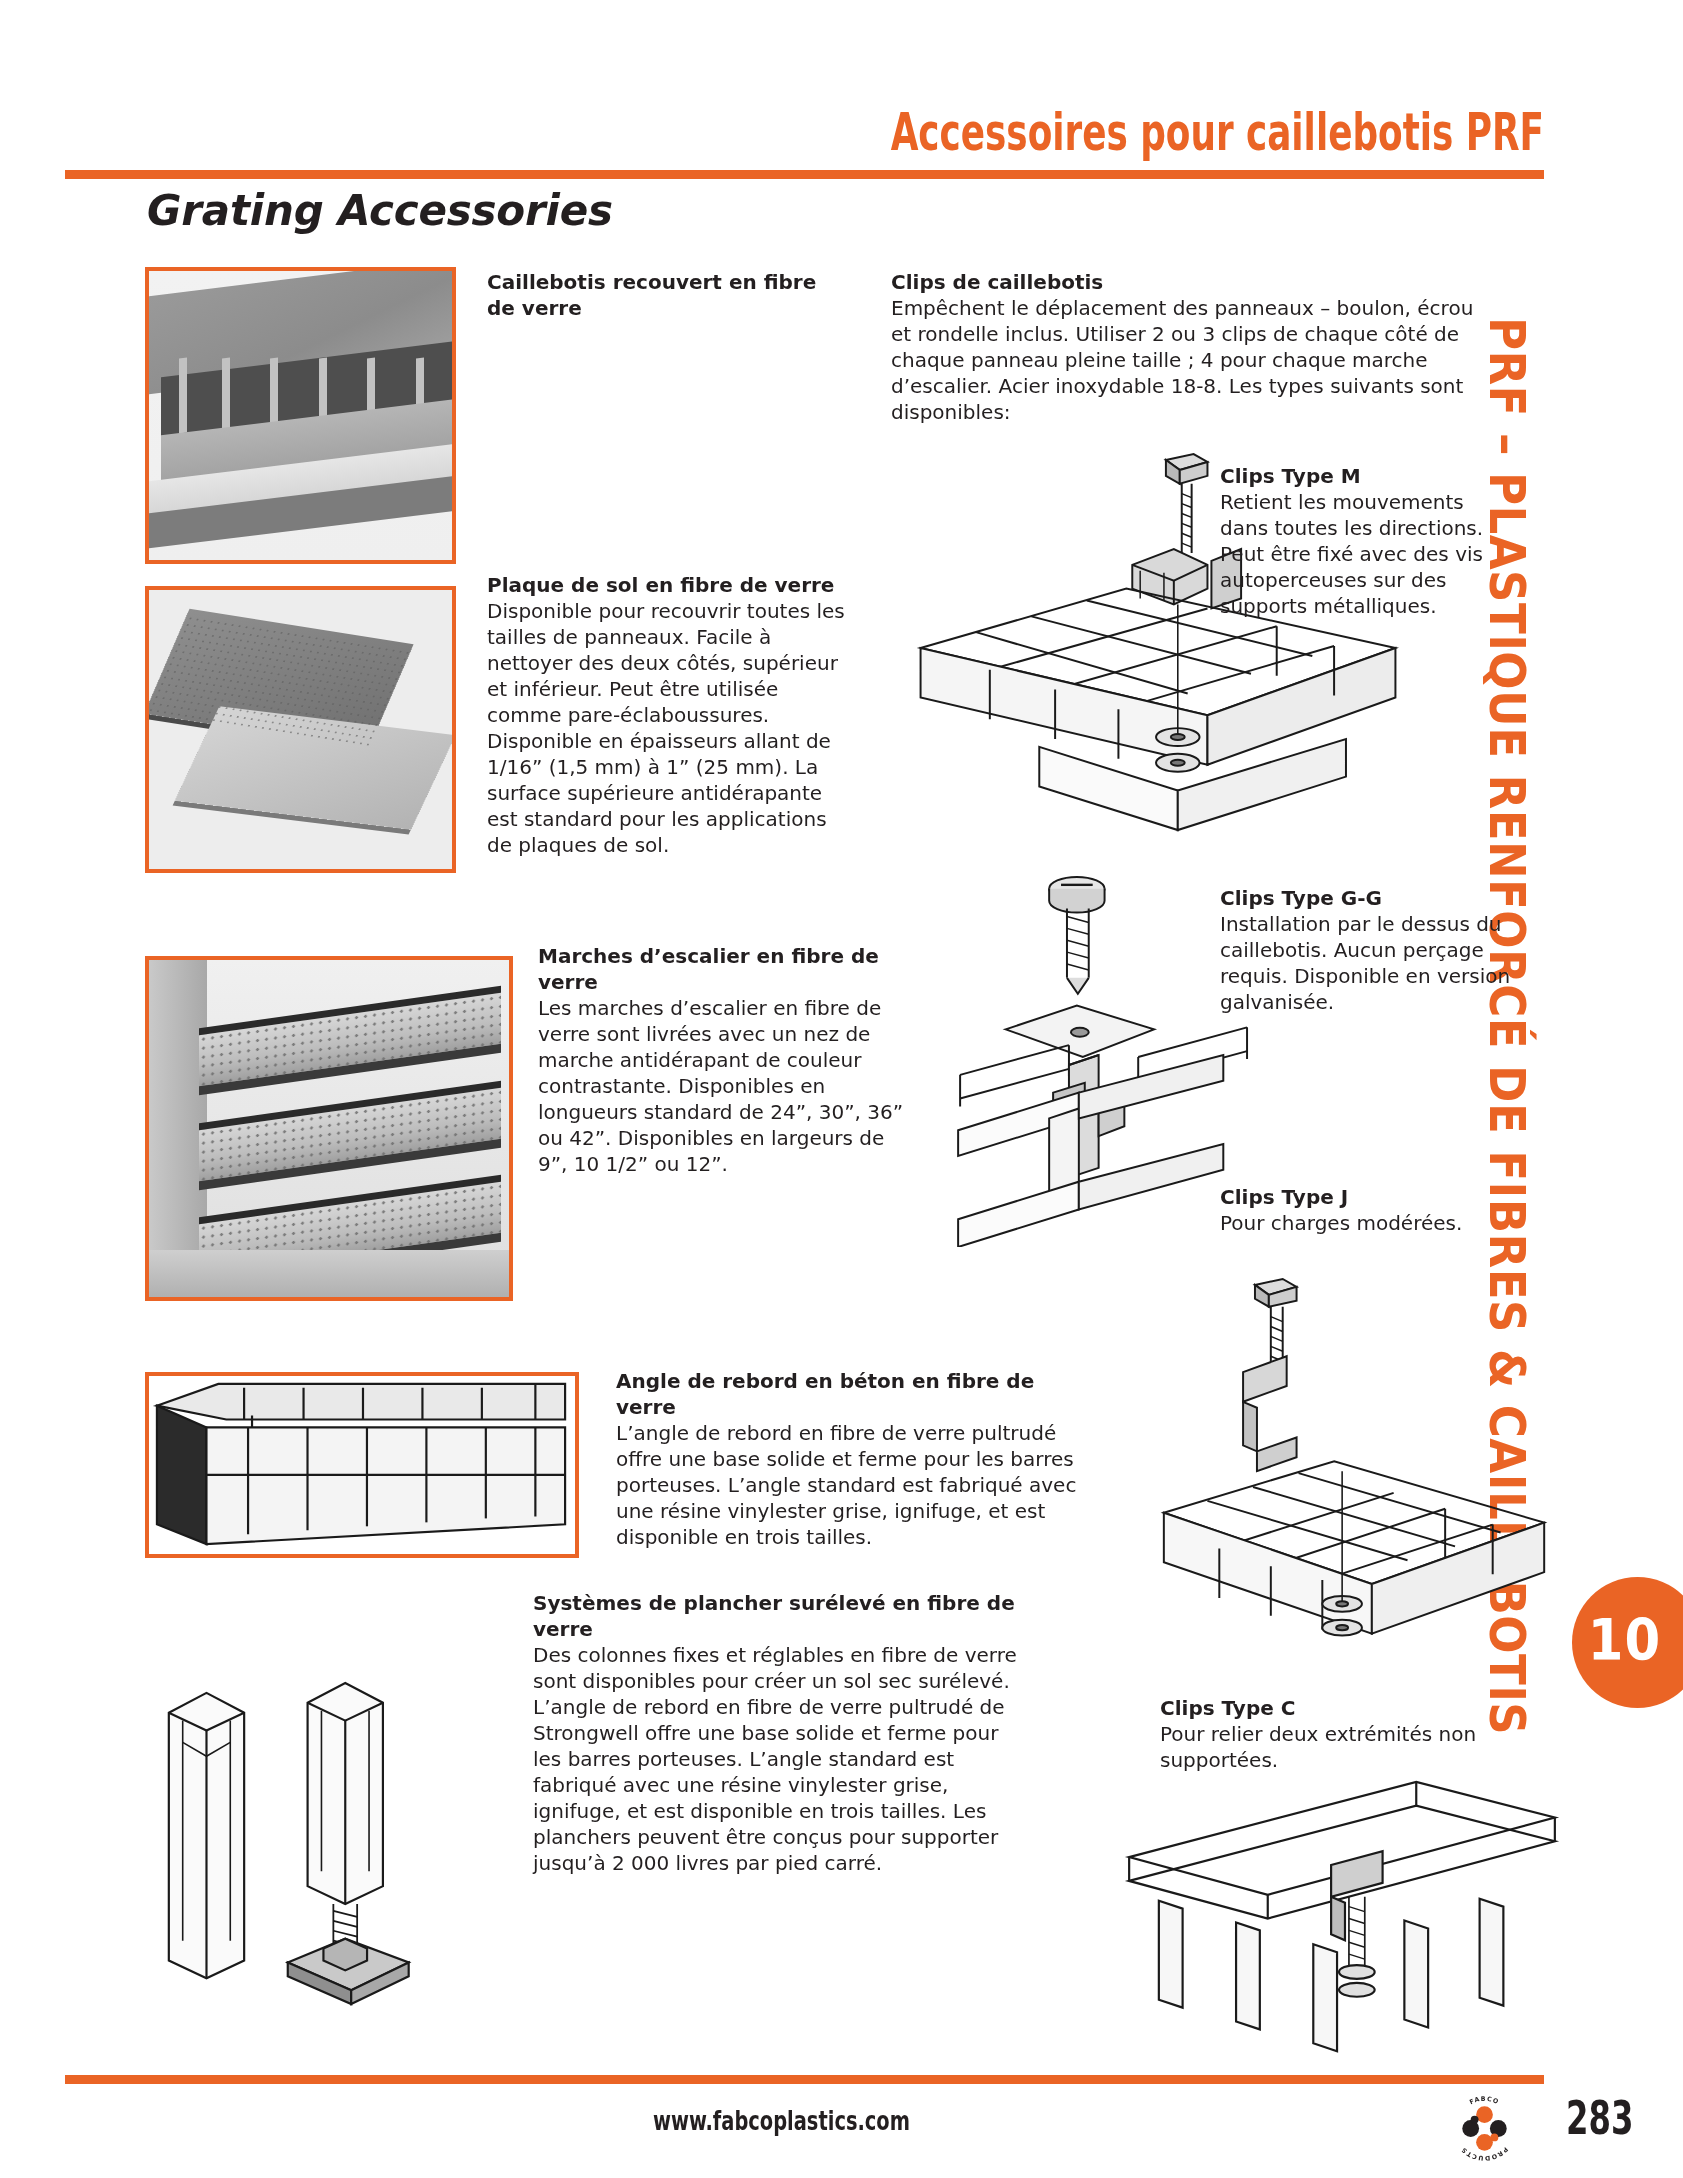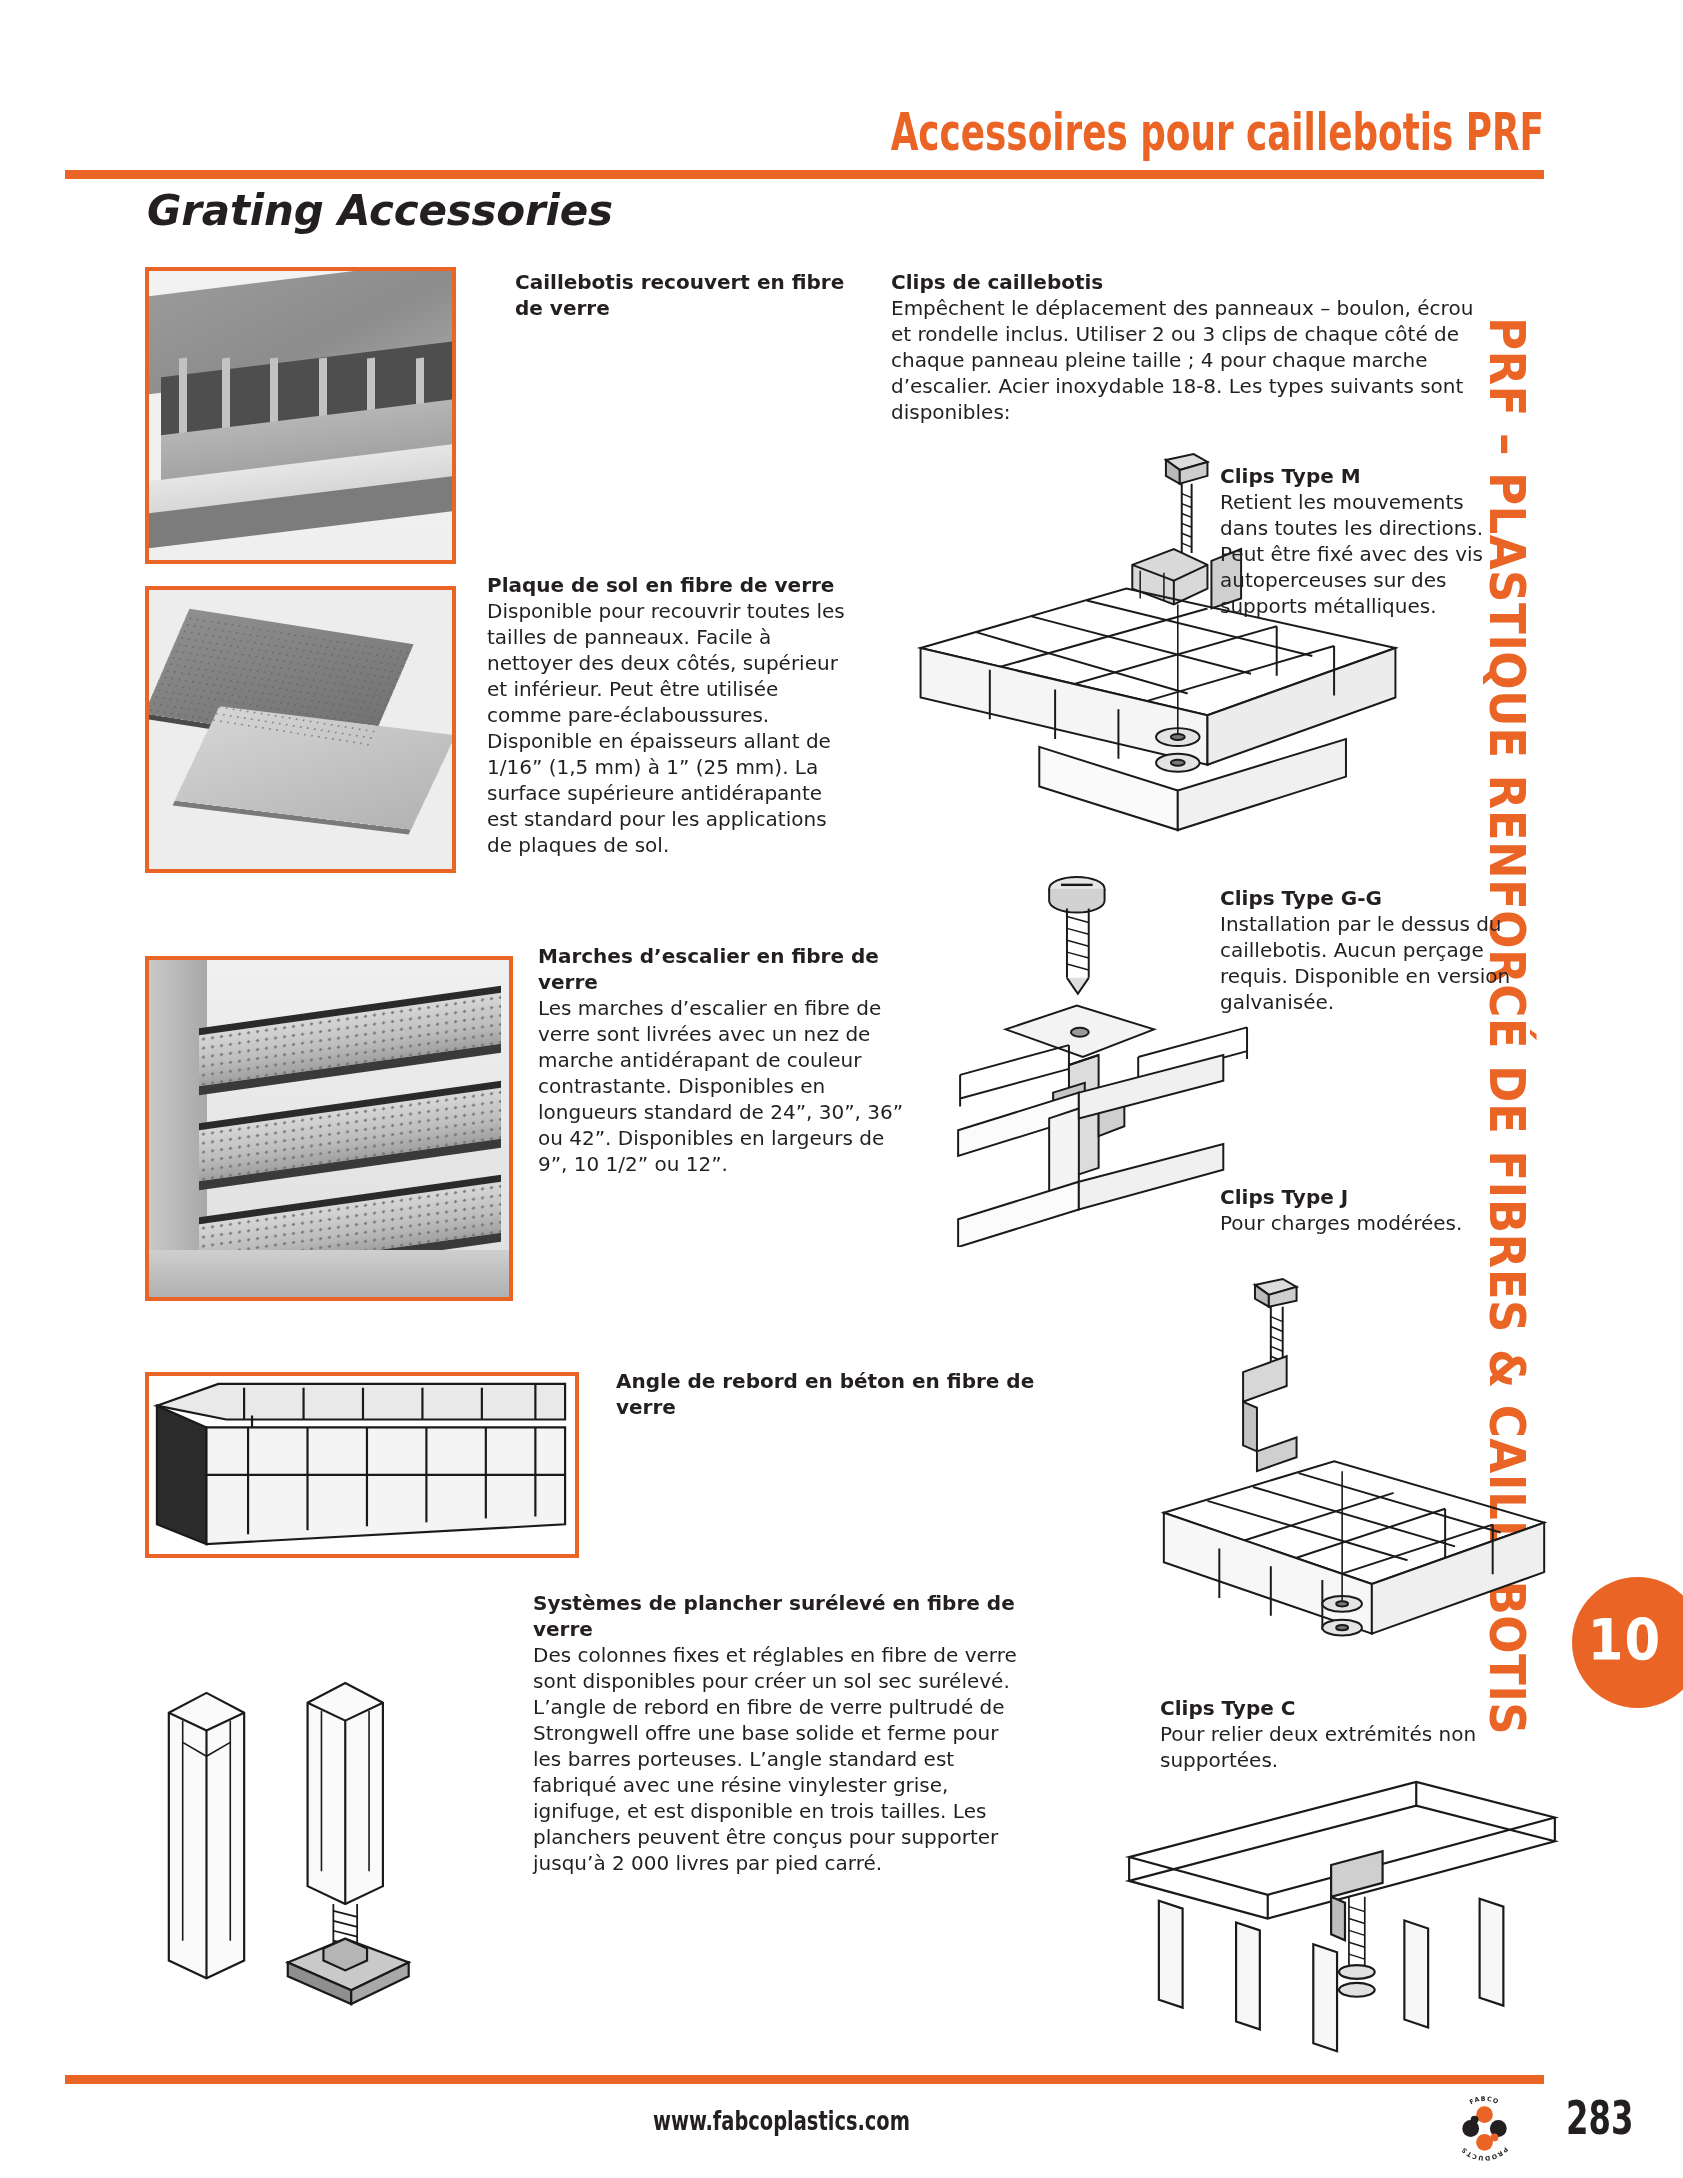--- a/index.html
+++ b/index.html
@@ -470,36 +470,37 @@
         <path d="M214,126 L228,132 L228,170 L214,164 Z" fill="#bdbdbd"></path>
 
         <path d="M232,126 L232,196 M248,126 L248,196" fill="none" stroke-width="1.7"></path>
         <path d="M232,136 L248,141 M232,148 L248,153 M232,160 L248,165 M232,172 L248,177 M232,184 L248,189" fill="none" stroke-width="1.4"></path>
         <ellipse cx="240" cy="202" rx="18" ry="7" fill="#e0e0e0"></ellipse>
         <ellipse cx="240" cy="220" rx="18" ry="7" fill="#e0e0e0"></ellipse>
       </g>
     </svg>
   </div>
 
-  <div class="tblock" style="left:487px; top:269px; width:351px;margin-left:28px;">
+  <div class="tblock" style="left:487px; top:269px; width:351px;">
     <h3>Caillebotis recouvert en fibre de verre</h3>
   </div>
 
   <div class="tblock" style="left:487px; top:572px; width:358px;">
     <h3>Plaque de sol en fibre de verre</h3>
     <p>Disponible pour recouvrir toutes les tailles de panneaux. Facile à nettoyer des deux côtés, supérieur et inférieur. Peut être utilisée comme pare-éclaboussures. Disponible en épaisseurs allant de 1/16” (1,5 mm) à 1” (25 mm). La surface supérieure antidérapante est standard pour les applications de plaques de sol.</p>
   </div>
 
   <div class="tblock" style="left:538px; top:943px; width:366px;">
     <h3>Marches d’escalier en fibre de verre</h3>
     <p>Les marches d’escalier en fibre de verre sont livrées avec un nez de marche antidérapant de couleur contrastante. Disponibles en longueurs standard de 24”, 30”, 36” ou 42”. Disponibles en largeurs de 9”, 10 1/2” ou 12”.</p>
   </div>
 
   <div class="tblock" style="left:616px; top:1368px; width:467px;">
     <h3>Angle de rebord en béton en fibre de verre</h3>
+    <p>L’angle de rebord en fibre de verre pultrudé offre une base solide et ferme pour les barres porteuses. L’angle standard est fabriqué avec une résine vinylester grise, ignifuge, et est disponible en trois tailles.</p>
   </div>
 
   <div class="tblock" style="left:533px; top:1590px; width:485px;">
     <h3>Systèmes de plancher surélevé en fibre de verre</h3>
     <p>Des colonnes fixes et réglables en fibre de verre sont disponibles pour créer un sol sec surélevé. L’angle de rebord en fibre de verre pultrudé de Strongwell offre une base solide et ferme pour les barres porteuses. L’angle standard est fabriqué avec une résine vinylester grise, ignifuge, et est disponible en trois tailles. Les planchers peuvent être conçus pour supporter jusqu’à 2 000 livres par pied carré.</p>
   </div>
 
   <div class="tblock" style="left:891px; top:269px; width:604px;">
     <h3>Clips de caillebotis</h3>
     <p>Empêchent le déplacement des panneaux – boulon, écrou et rondelle inclus. Utiliser 2 ou 3 clips de chaque côté de chaque panneau pleine taille ; 4 pour chaque marche d’escalier. Acier inoxydable 18-8. Les types suivants sont disponibles:</p>

